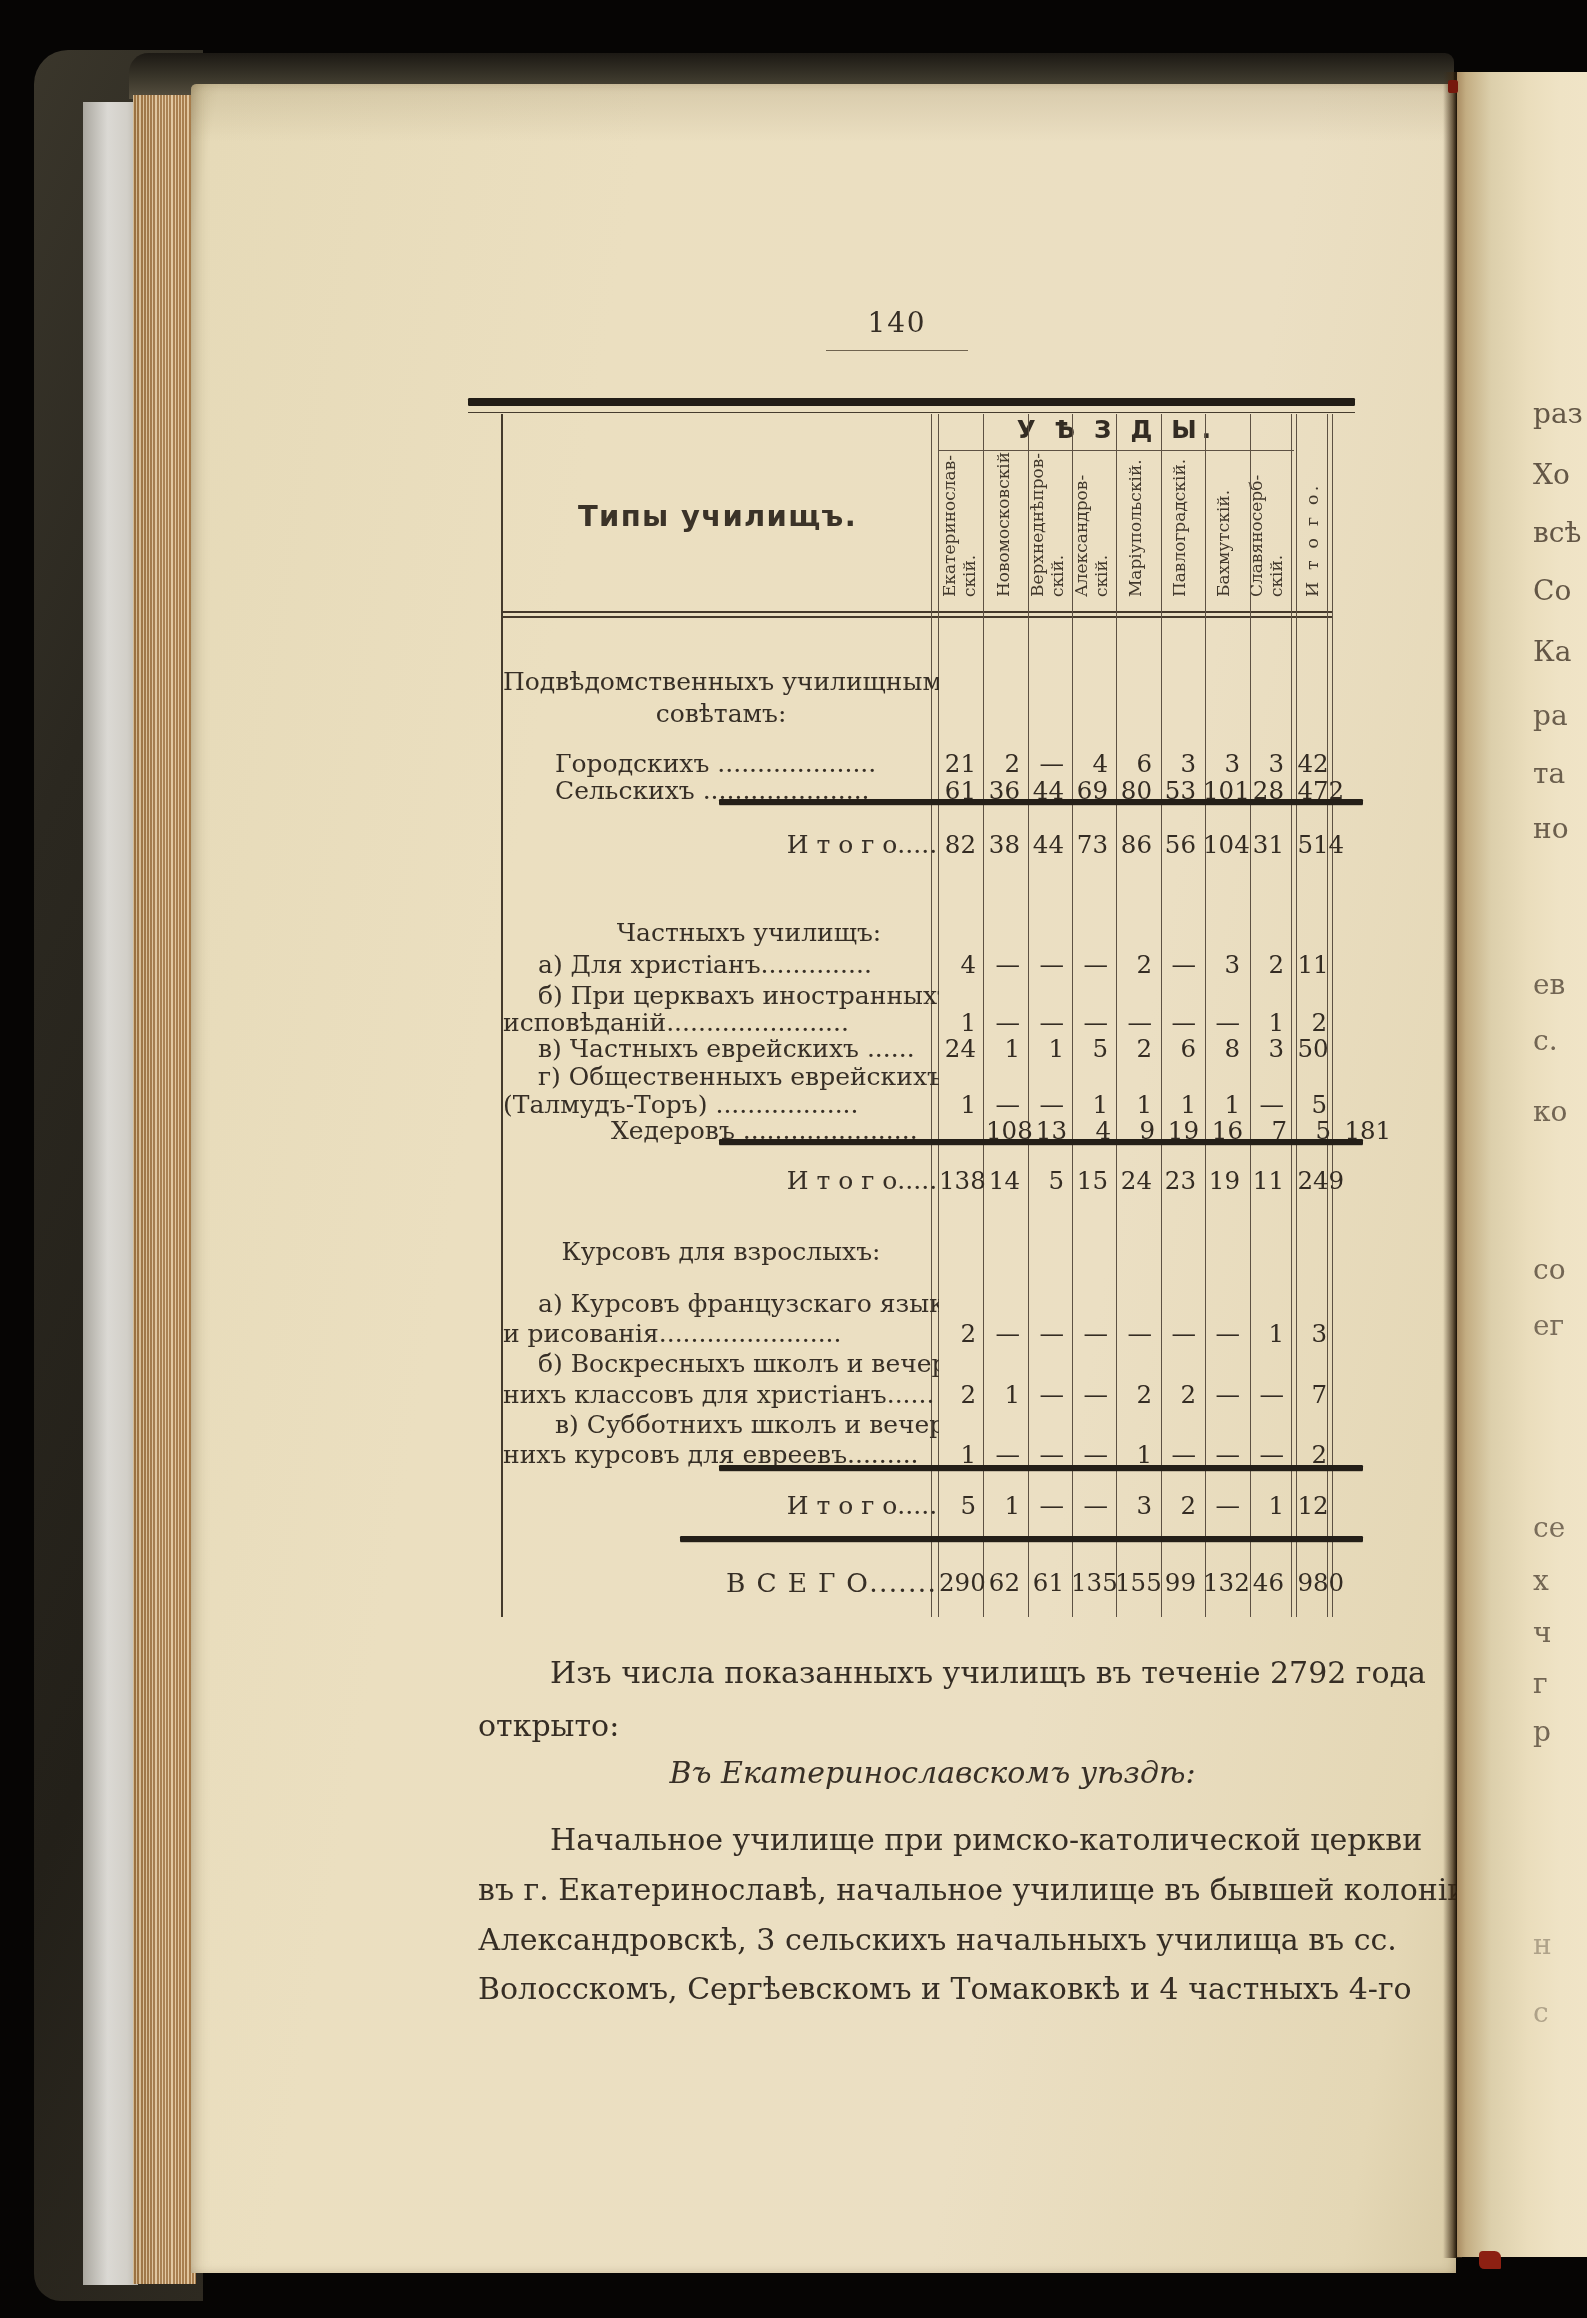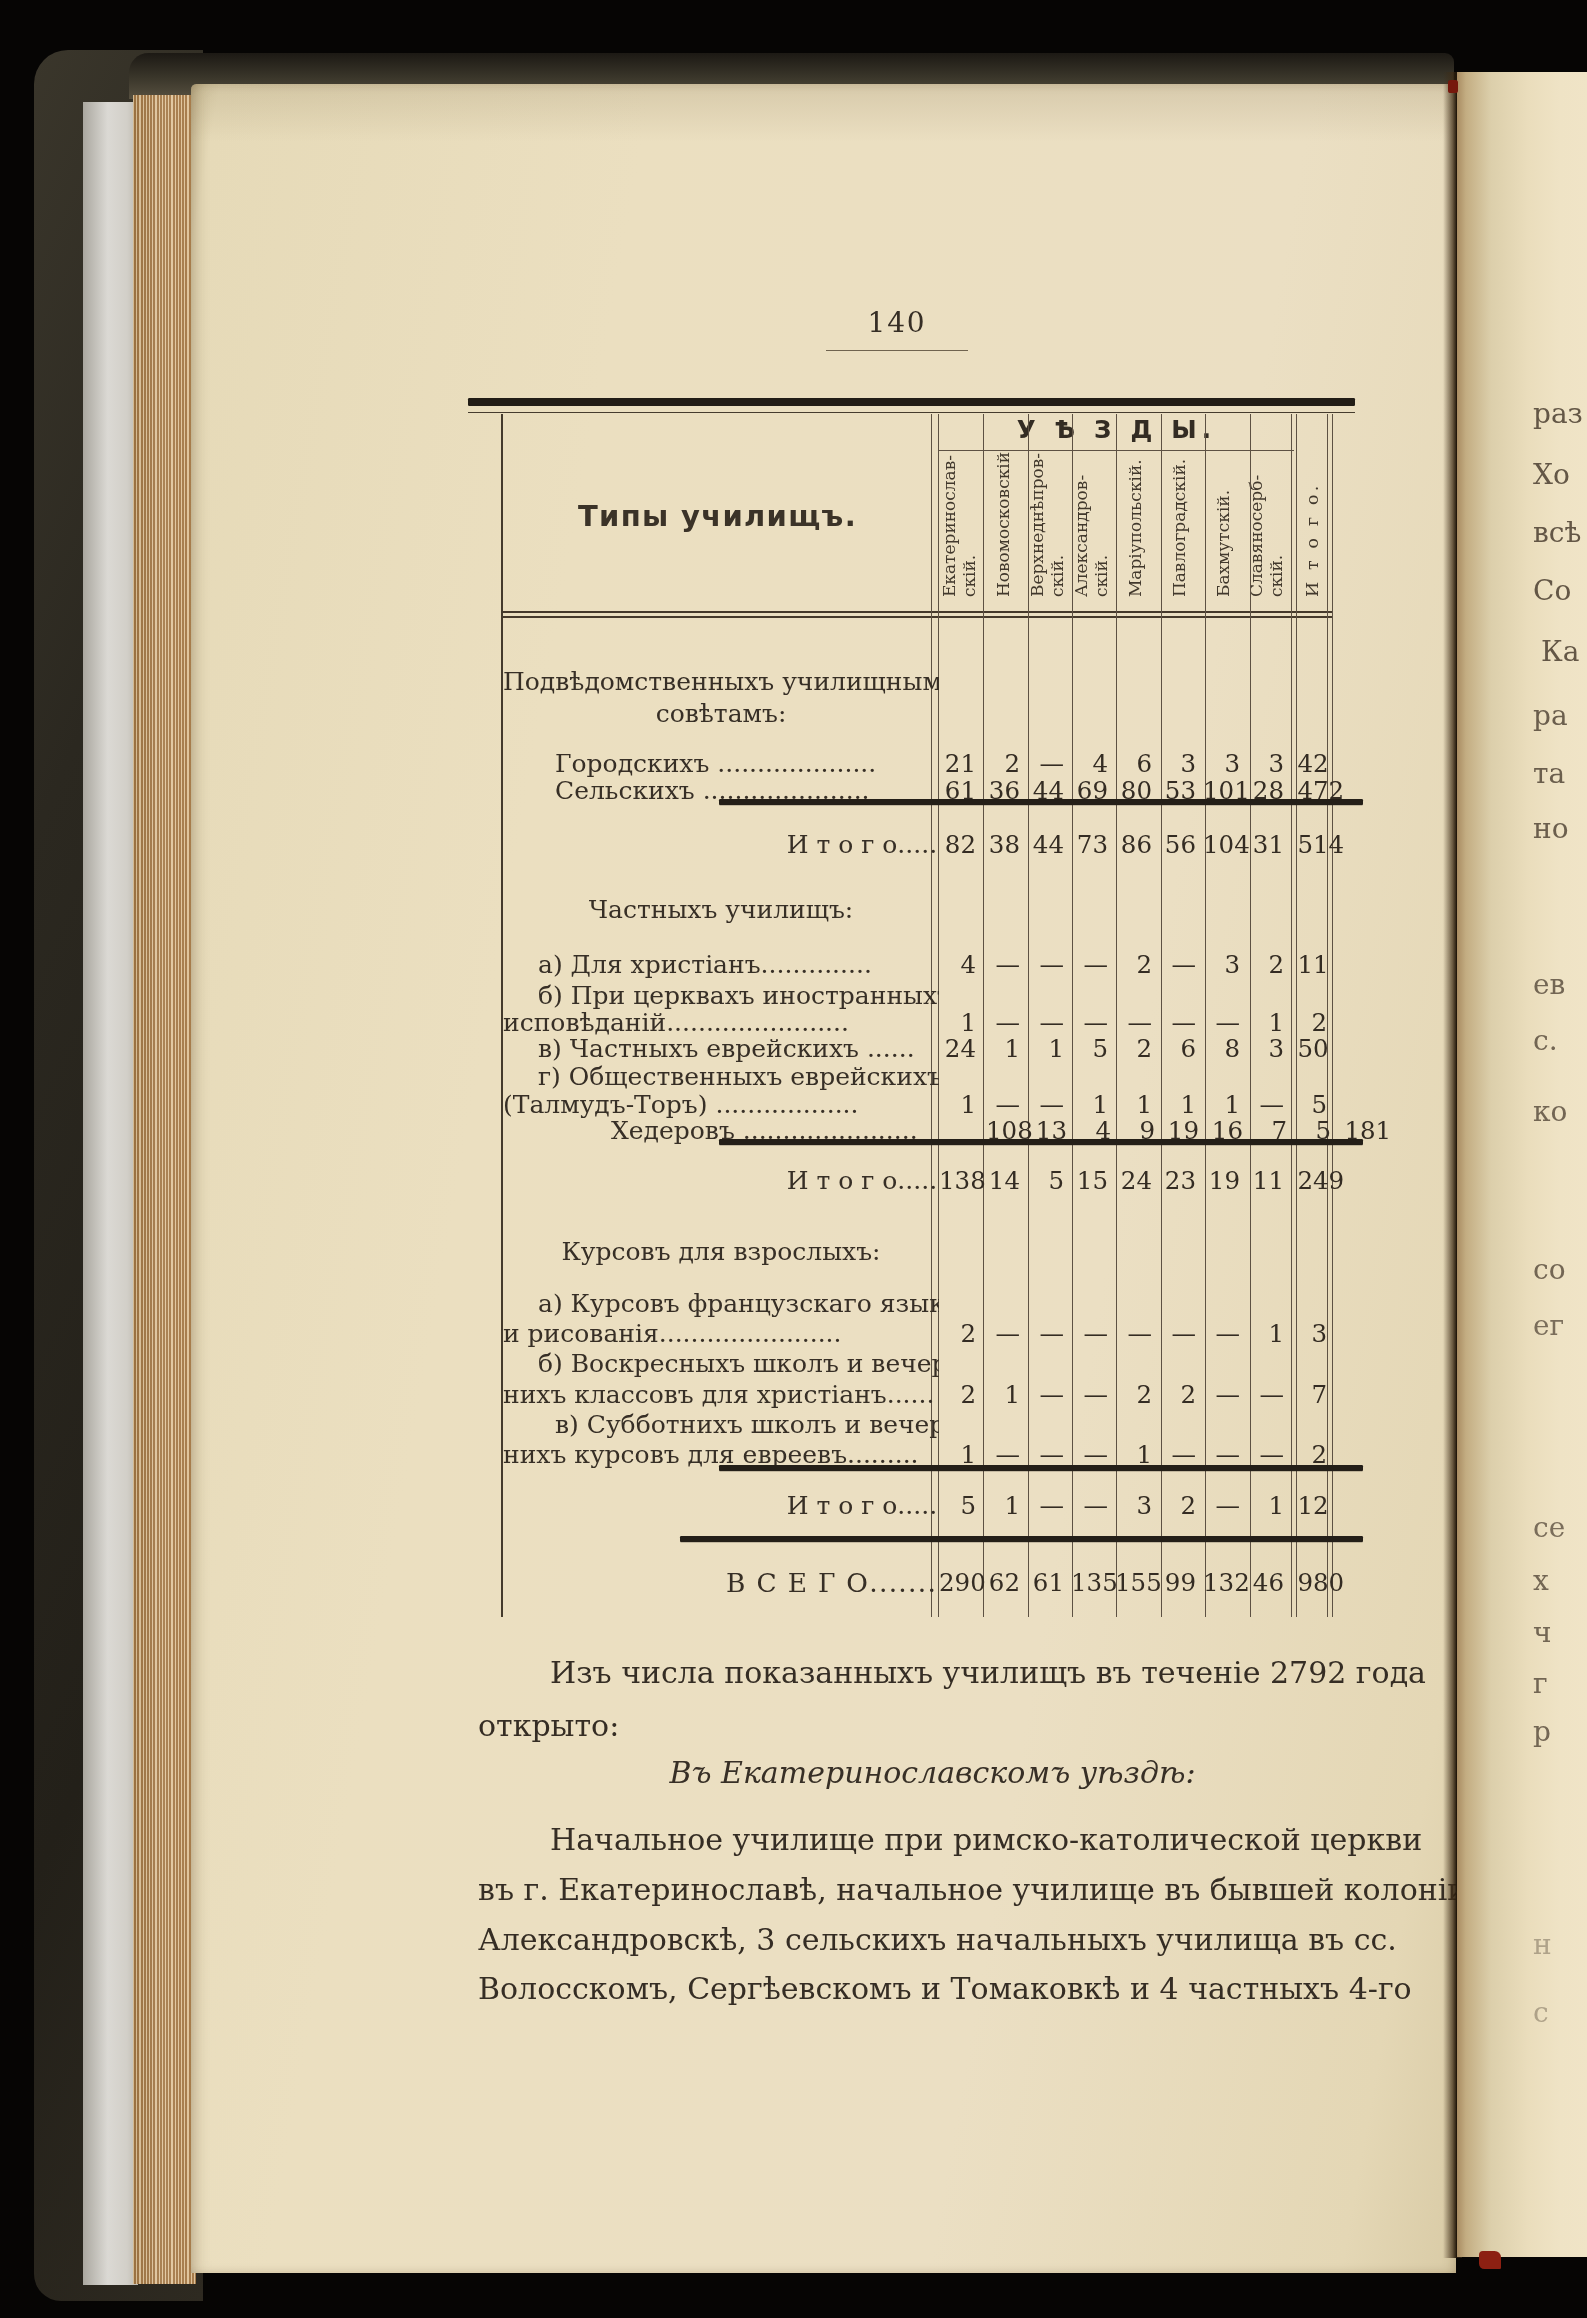--- a/index.html
+++ b/index.html
@@ -203,21 +203,21 @@
         <div class="num">38</div>
         <div class="num">44</div>
         <div class="num">73</div>
         <div class="num">86</div>
         <div class="num">56</div>
         <div class="num">104</div>
         <div class="num">31</div>
         <div class="sp"></div>
         <div class="num tot">514</div>
       </div>
-      <div class="trow group" style="top: 497px;">
+      <div class="trow group" style="top: 520px; margin-left: 28px;">
         <div class="lab">Частныхъ училищъ:</div>
       </div>
       <div class="trow data" style="top: 552px;">
         <div class="lab" style="padding-left: 35px;">а) Для христіанъ..............</div>
         <div class="num">4</div>
         <div class="num">—</div>
         <div class="num">—</div>
         <div class="num">—</div>
         <div class="num">2</div>
         <div class="num">—</div>
@@ -394,21 +394,21 @@
 <div class="para" style="top:1922px;">Александровскѣ, 3 сельскихъ начальныхъ училища въ сс.</div>
 <div class="para" style="top:1971px;">Волосскомъ, Сергѣевскомъ и Томаковкѣ и 4 частныхъ 4-го</div>
 
 <div class="gutter"></div>
 <div class="page-right"></div>
 <div id="frags">
     <div class="frag" style="top: 398px; opacity: 0.9;">раз</div>
     <div class="frag" style="top: 459px; opacity: 0.9;">Хо</div>
     <div class="frag" style="top: 517px; opacity: 0.9;">всѣ</div>
     <div class="frag" style="top: 575px; opacity: 0.9;">Со</div>
-    <div class="frag" style="top: 636px; opacity: 0.9; margin-left: 8px;">Ка</div>
+    <div class="frag" style="top: 636px; opacity: 0.9;">Ка</div>
     <div class="frag" style="top: 700px; opacity: 0.85;">ра</div>
     <div class="frag" style="top: 758px; opacity: 0.85;">та</div>
     <div class="frag" style="top: 813px; opacity: 0.85;">но</div>
     <div class="frag" style="top: 969px; opacity: 0.8;">ев</div>
     <div class="frag" style="top: 1025px; opacity: 0.8;">с.</div>
     <div class="frag" style="top: 1096px; opacity: 0.8; text-align: center;">ко</div>
     <div class="frag" style="top: 1254px; opacity: 0.8;">со</div>
     <div class="frag" style="top: 1310px; opacity: 0.75;">ег</div>
     <div class="frag" style="top: 1512px; opacity: 0.75;">се</div>
     <div class="frag" style="top: 1565px; opacity: 0.8;">х</div>

